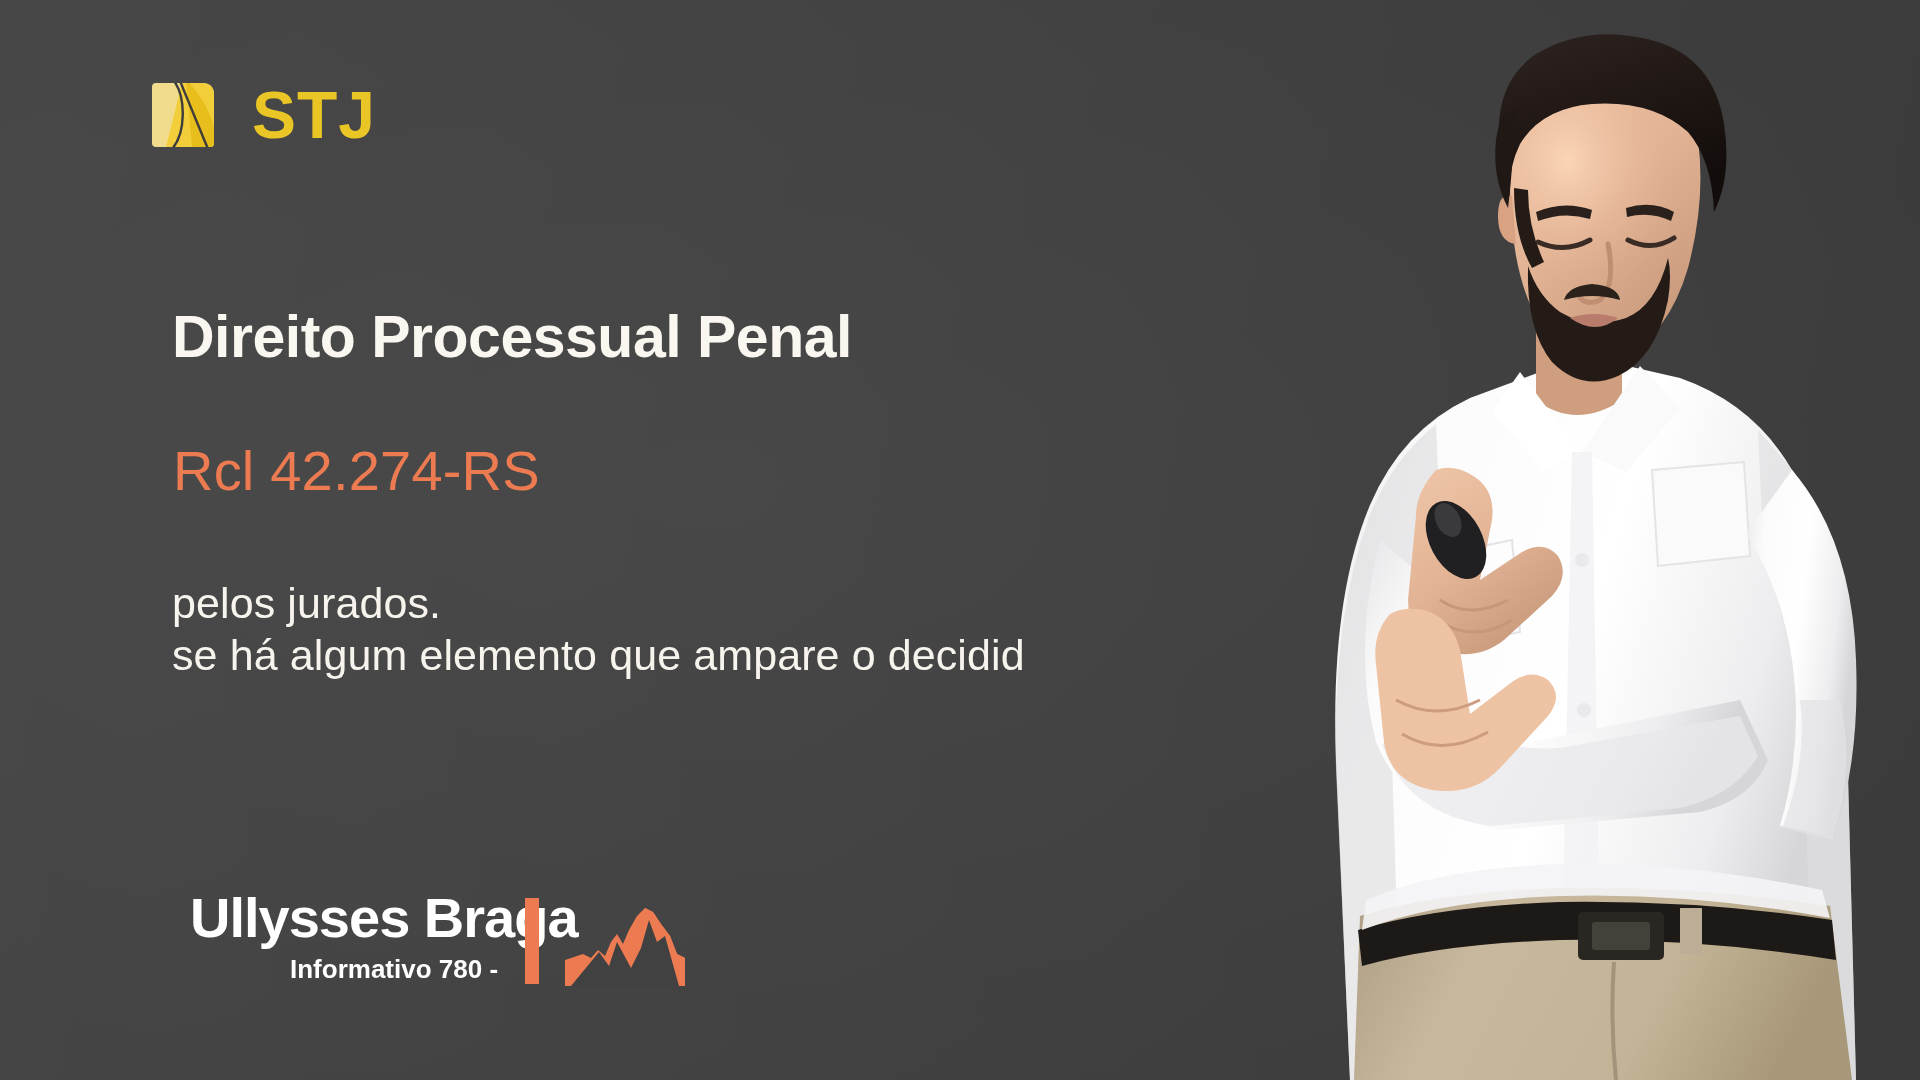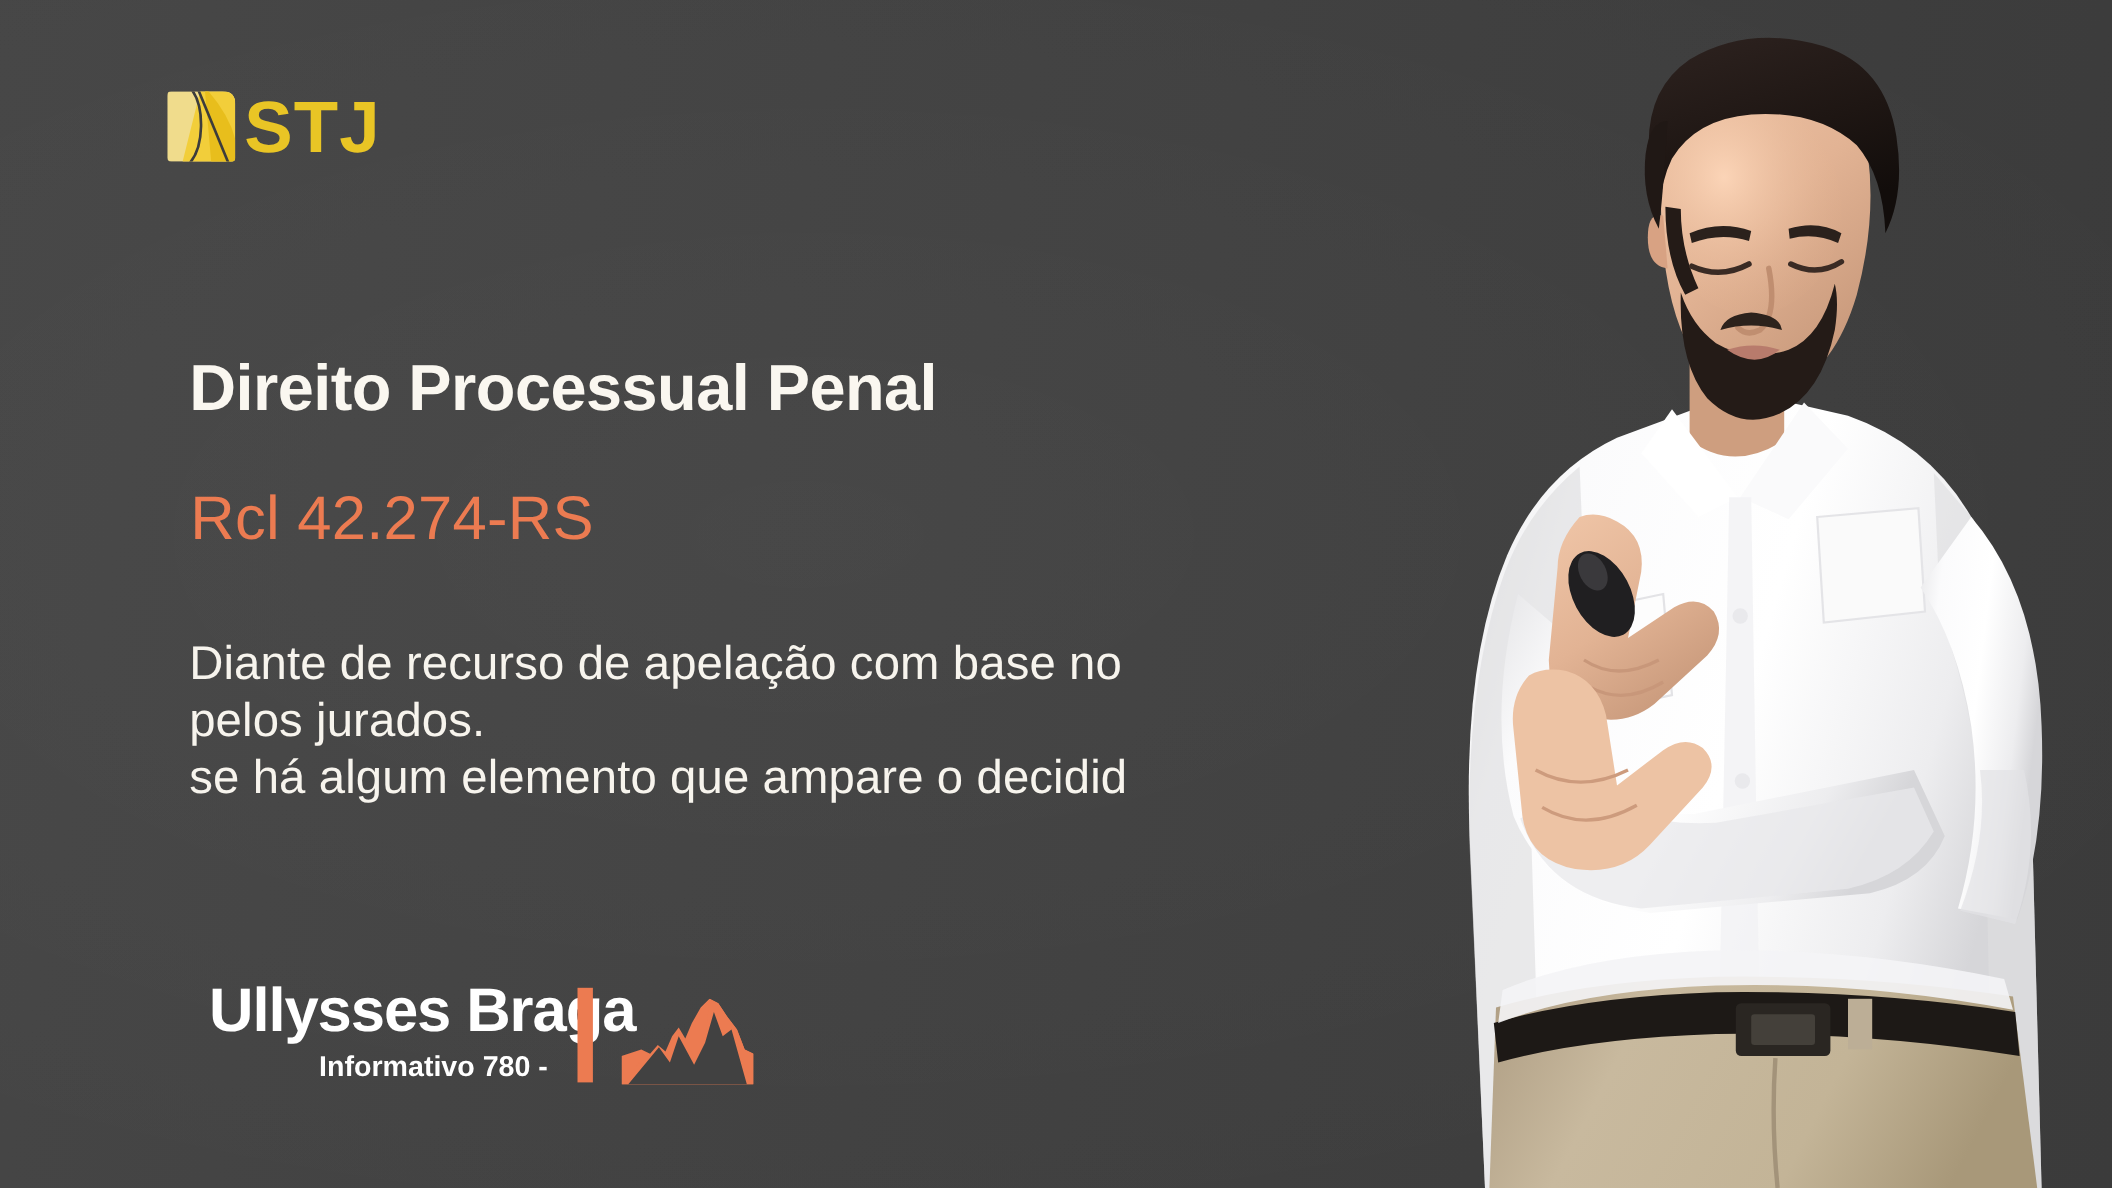--- a/index.html
+++ b/index.html
@@ -25,21 +25,21 @@
       linear-gradient(100deg, #464646 0%, #414141 45%, #3b3b3b 100%);
   }
 
   
   .stj-logo {
     position: absolute;
     left: 152px;
     top: 82px;
     display: flex;
     align-items: center;
-    gap: 8px;
+    gap: 38px;
   }
   .stj-mark {
     width: 62px;
     height: 64px;
     position: relative;
   }
   .stj-wordmark {
     font-size: 66px;
     font-weight: bold;
     letter-spacing: 1px;
@@ -52,21 +52,20 @@
   .lesson-title {
     position: absolute;
     left: 172px;
     top: 307px;
     font-size: 59px;
     font-weight: bold;
     color: #FAF7F0;
     letter-spacing: -0.5px;
     line-height: 1.05;
     white-space: nowrap;
-    margin-top: 16px;
   }
   .case-number {
     position: absolute;
     left: 173px;
     top: 442px;
     font-size: 56px;
     font-weight: normal;
     color: #EC7B51;
     letter-spacing: 0.2px;
     line-height: 1.05;
@@ -182,21 +181,20 @@
         </g>
       </svg>
     </div>
     <div class="stj-wordmark">STJ</div>
   </div>
 
   <div class="lesson-title">Direito Processual Penal</div>
   <div class="case-number">Rcl 42.274-RS</div>
 
   <div class="body-text">
-    <span class="line">Diante de recurso de apelação com base no</span>
     <span class="line">pelos jurados.</span>
     <span class="line">se há algum elemento que ampare o decidid</span>
   </div>
 
   <div class="brand">
     <div class="brand-text-wrap">
       <div class="brand-name">Ullysses Braga</div>
       <div class="brand-sub">Informativo 780 -</div>
       <div class="brand-bar"></div>
       <div class="brand-mtn">

